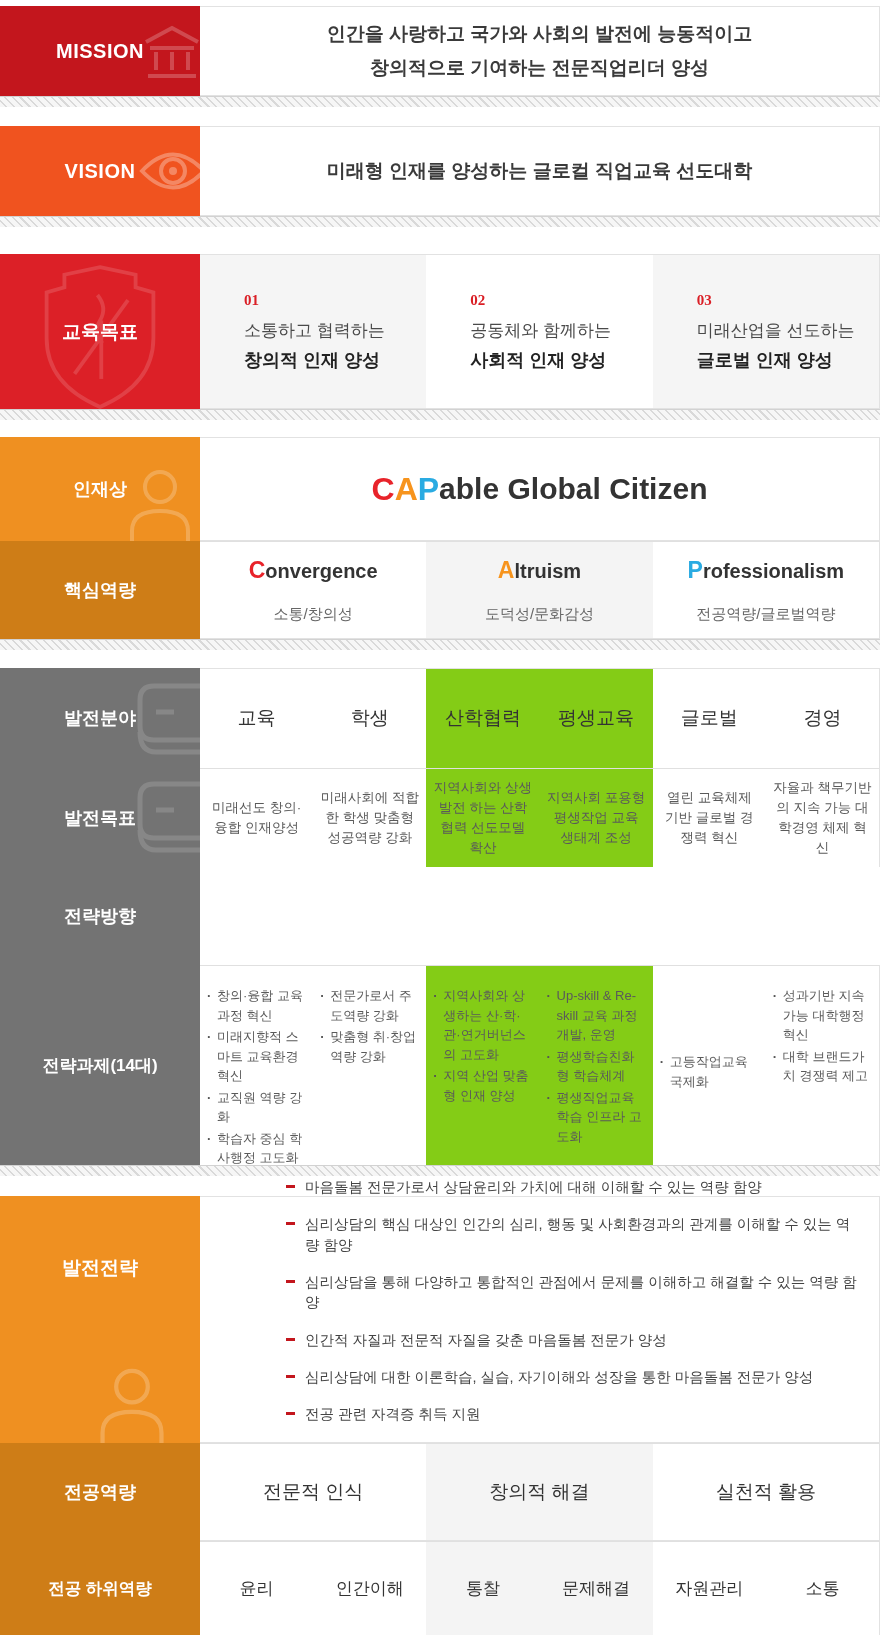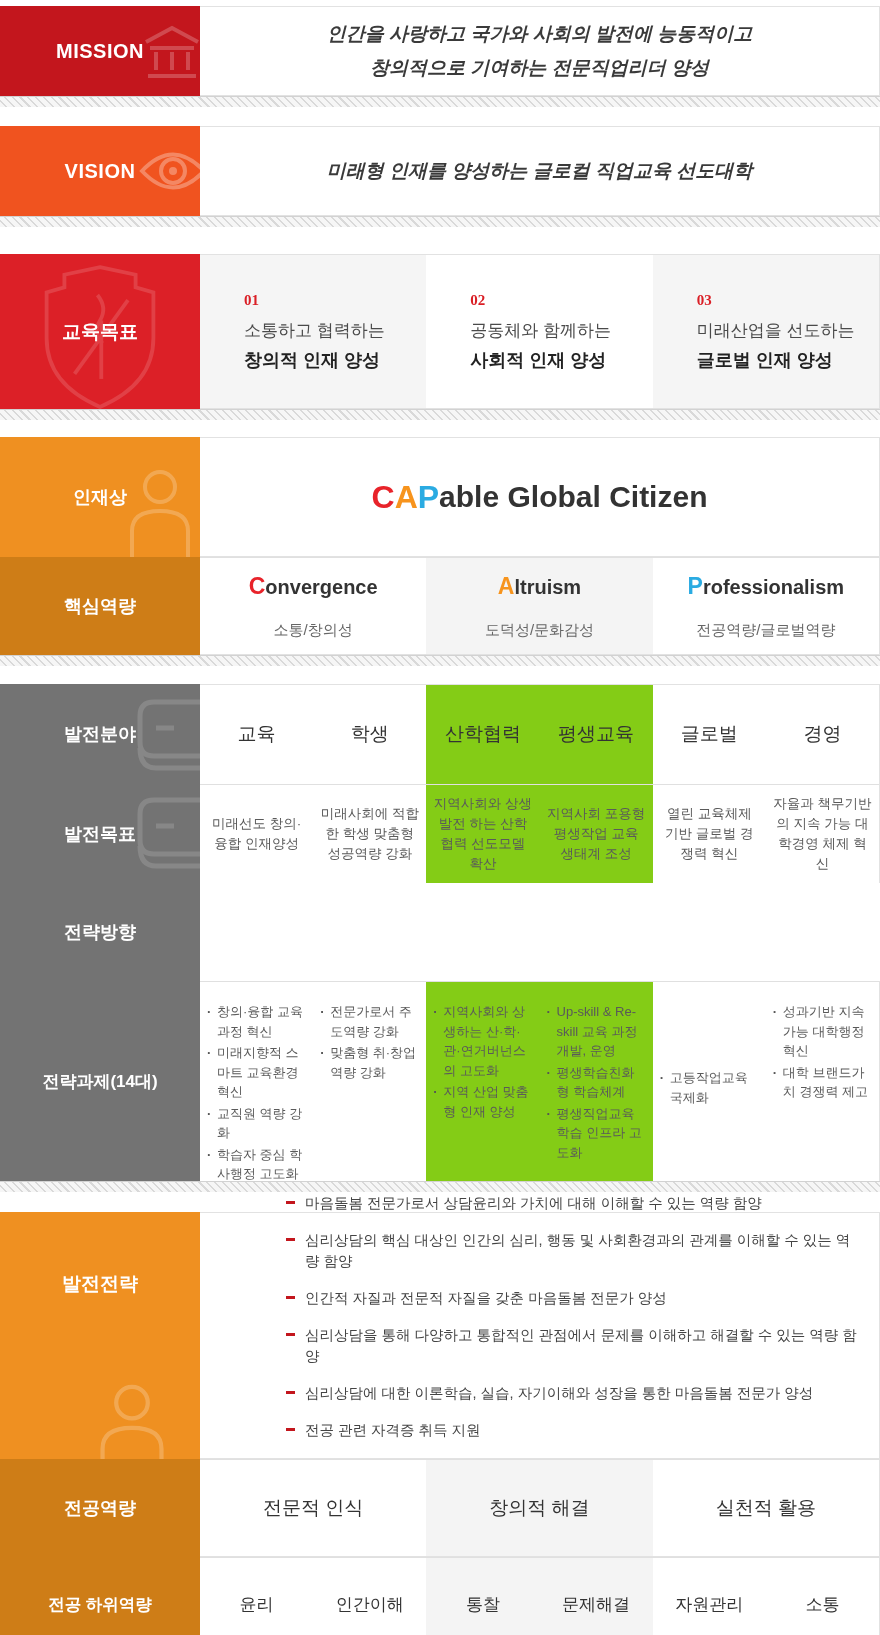--- a/index.html
+++ b/index.html
@@ -9,21 +9,21 @@
     background:repeating-linear-gradient(45deg,#f6f6f6 0px,#f6f6f6 4px,#d9d9d9 4px,#d9d9d9 5.5px);}
   .section{display:flex;width:880px;}
   .label{flex:0 0 200px;position:relative;overflow:hidden;display:flex;align-items:center;justify-content:center;
     color:#fff;font-weight:bold;text-align:center;}
   .label .icon-wrap{position:absolute;opacity:1;pointer-events:none;}
   .content{flex:1;background:#fff;border:1px solid #e2e2e2;border-left:none;position:relative;}
   
   .bg-mission{background:#c3161d;font-size:20px;letter-spacing:.5px;}
   .bg-vision{background:#f0531f;font-size:20px;letter-spacing:.5px;}
   .center-text{display:flex;flex-direction:column;align-items:center;justify-content:center;
-    font-size:19px;font-weight:600;color:#3a3a3a;line-height:1.8;text-align:center;font-style:italic;}
+    font-size:19px;font-weight:600;color:#3a3a3a;line-height:1.8;text-align:center;}
   
   .bg-goals{background:#dc2027;font-size:19px;}
   .goals-content{display:flex;padding:0;}
   .goal-col{flex:1;display:flex;flex-direction:column;justify-content:center;padding-left:44px;}
   .goal-col.g{background:#f5f5f5;}
   .goal-num{color:#da1f26;font-weight:bold;font-size:15px;margin-bottom:10px;font-family:Liberation Serif, serif;}
   .goal-l1{font-size:17px;color:#4a4a4a;margin-bottom:6px;}
   .goal-l2{font-size:18px;color:#222;font-weight:bold;}
   
   .bg-talent{background:#ef9021;font-size:18px;}
@@ -139,21 +139,21 @@
     <div class="goal-col g">
       <span class="goal-num">03</span>
       <span class="goal-l1">미래산업을 선도하는</span>
       <span class="goal-l2">글로벌 인재 양성</span>
     </div>
   </div>
 </div>
 <div class="hatch"></div>
 <div class="spacer" style="height:17px"></div>
 
-<div class="section" style="height:120px">
+<div class="section" style="height:104px">
   <div class="label bg-talent">
     <span class="icon-wrap" style="right:2px;top:28px;opacity:.22">
       <svg width="76" height="96" viewBox="0 0 76 96" fill="none" stroke="#ffffff" stroke-width="4">
         <circle cx="38" cy="22" r="15"></circle>
           <path d="M10 96 L10 66 Q10 46 38 46 Q66 46 66 66 L66 96"></path>
       </svg>
     </span>
     <span>인재상</span>
   </div>
   <div class="content">
@@ -287,22 +287,22 @@
         <circle cx="38" cy="22" r="15"></circle>
           <path d="M10 96 L10 66 Q10 46 38 46 Q66 46 66 66 L66 96"></path>
       </svg>
     </span>
     <span style="position:relative;top:-52px">발전전략</span>
   </div>
   <div class="content">
     <ul class="strategy-list">
       <li>마음돌봄 전문가로서 상담윤리와 가치에 대해 이해할 수 있는 역량 함양</li>
       <li>심리상담의 핵심 대상인 인간의 심리, 행동 및 사회환경과의 관계를 이해할 수 있는 역량 함양</li>
+      <li>심리상담을 통해 다양하고 통합적인 관점에서 문제를 이해하고 해결할 수 있는 역량 함양</li>
       <li>인간적 자질과 전문적 자질을 갖춘 마음돌봄 전문가 양성</li>
-      <li>심리상담을 통해 다양하고 통합적인 관점에서 문제를 이해하고 해결할 수 있는 역량 함양</li>
       <li>심리상담에 대한 이론학습, 실습, 자기이해와 성장을 통한 마음돌봄 전문가 양성</li>
       <li>전공 관련 자격증 취득 지원</li>
       <li>성인학습자 맞춤형 수업 운영, 재학생 만족도 향상을 위한 다양한 지원</li>
     </ul>
   </div>
 </div>
 <div class="section" style="height:98px">
   <div class="label bg-core">
     <span>전공역량</span>
   </div>

